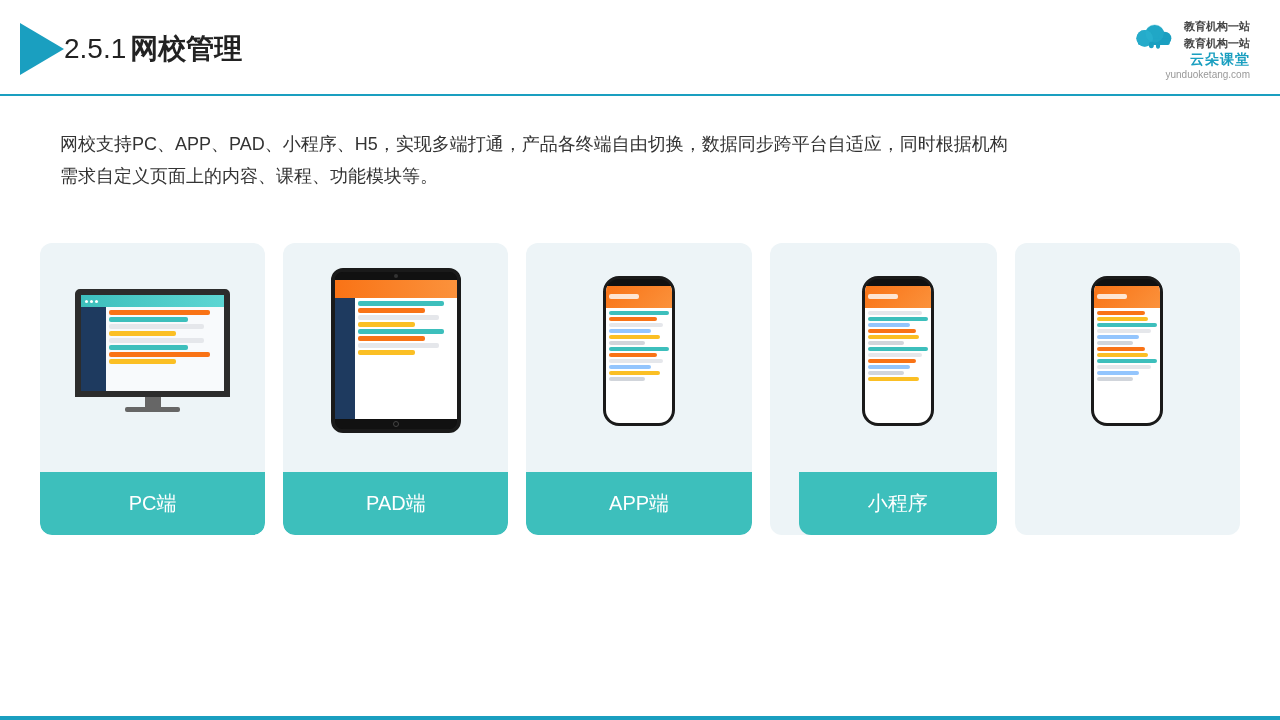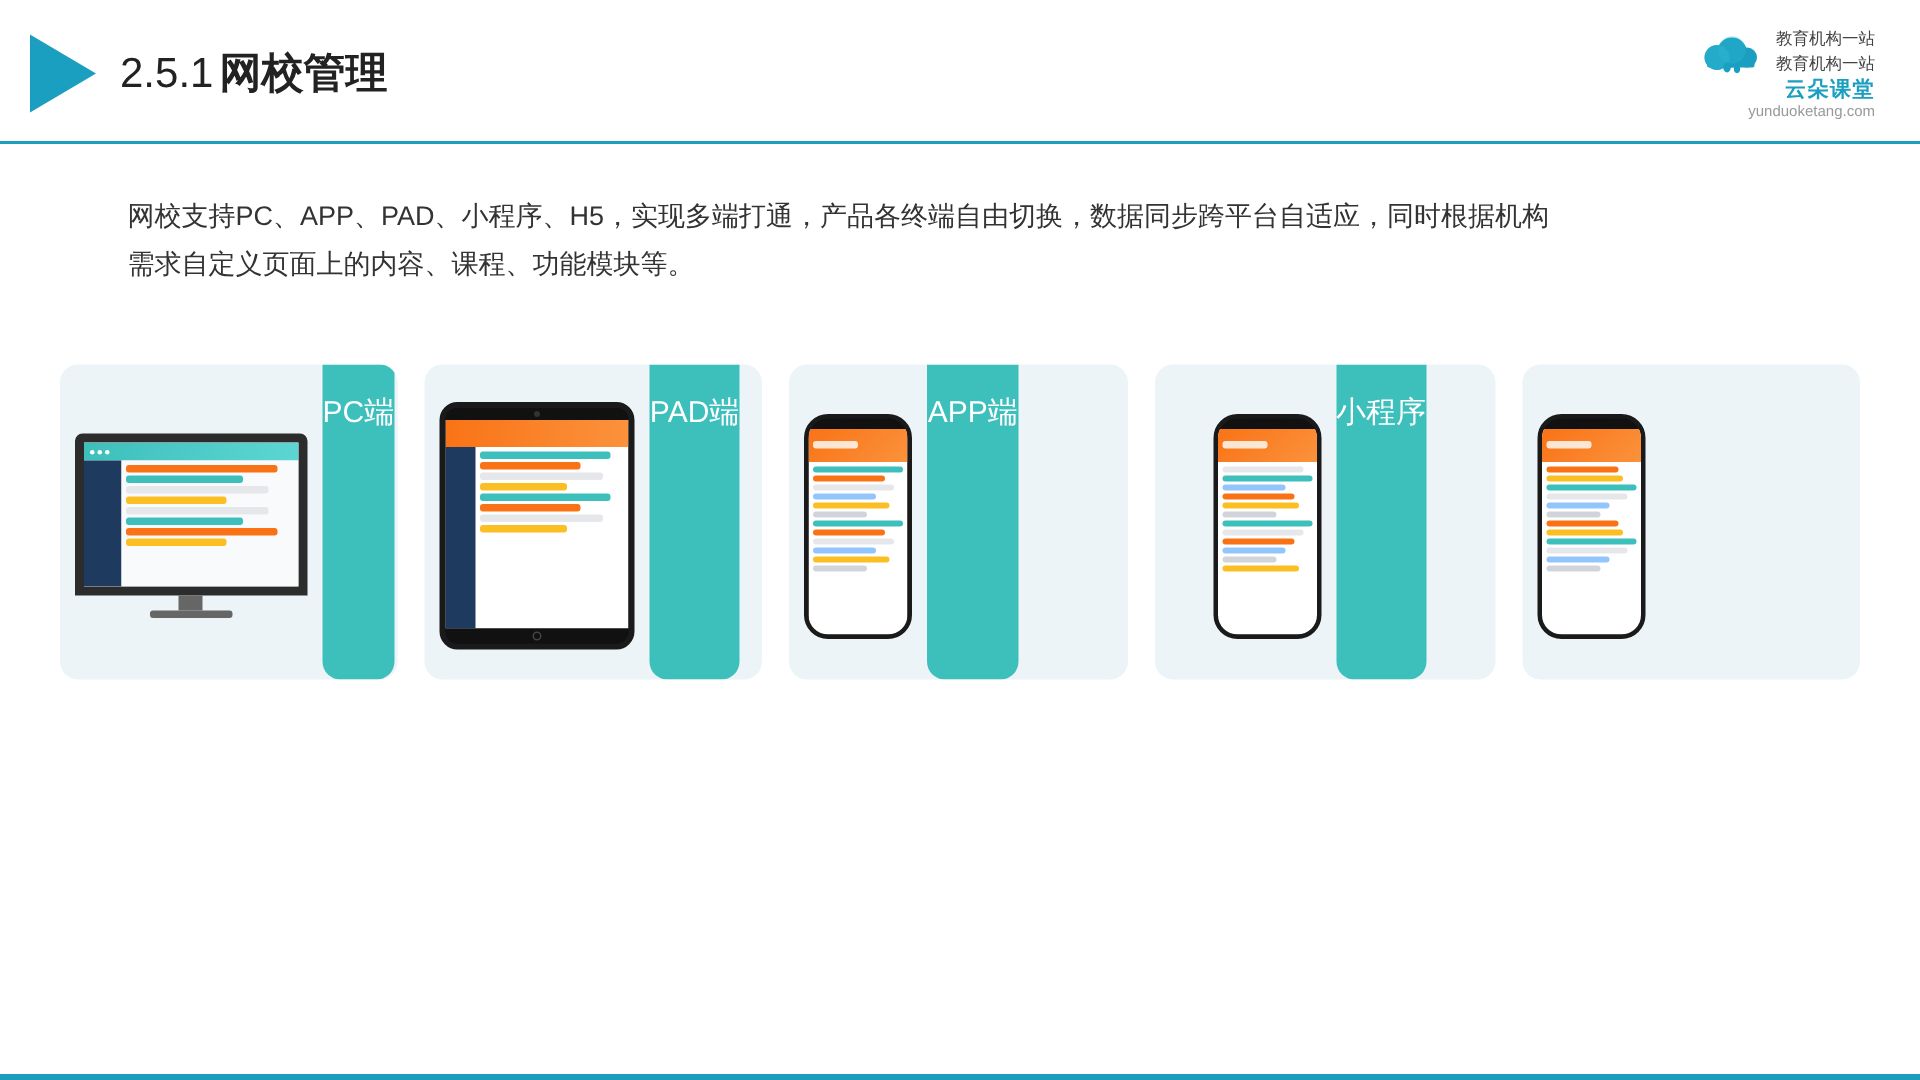--- a/index.html
+++ b/index.html
@@ -16,21 +16,20 @@
     .header {
       display: flex;
       align-items: center;
       justify-content: space-between;
       padding: 18px 30px 14px 20px;
       border-bottom: 2px solid #1a9fc0;
     }
     .header-left {
       display: flex;
       align-items: center;
-      gap: 16px;
     }
     .logo-triangle {
       width: 0;
       height: 0;
       border-top: 26px solid transparent;
       border-bottom: 26px solid transparent;
       border-left: 44px solid #1a9fc0;
     }
     .page-title {
       font-size: 28px;
@@ -45,39 +44,39 @@
       width: 50px;
       height: 30px;
     }
 
     
     .description {
       padding: 32px 60px 20px 60px;
       font-size: 18px;
       color: #333;
       line-height: 1.8;
-      margin-left: 25px;
     }
 
     
     .cards-section {
       display: flex;
       justify-content: center;
       gap: 18px;
       padding: 20px 40px 0 40px;
       margin-top: 10px;
     }
 
     .card {
       background: #f0f4f8;
       border-radius: 12px;
       width: 240px;
       overflow: hidden;
       display: flex;
-      flex-direction: row;
+      flex-direction: column;
+      gap: 19px;
     }
 
     .card-image-area {
       height: 210px;
       display: flex;
       align-items: center;
       justify-content: center;
       padding: 16px 10px 10px;
     }
 
@@ -302,20 +301,21 @@
     .brand-area {
       display: flex;
       flex-direction: column;
       align-items: flex-end;
       gap: 0;
     }
     .brand-top-row {
       display: flex;
       align-items: center;
       gap: 6px;
+      font-weight: bold;
     }
     .brand-right-text {
       font-size: 11px;
       color: #444;
       line-height: 1.5;
       text-align: left;
     }
   </style>
 </head>
 <body>

